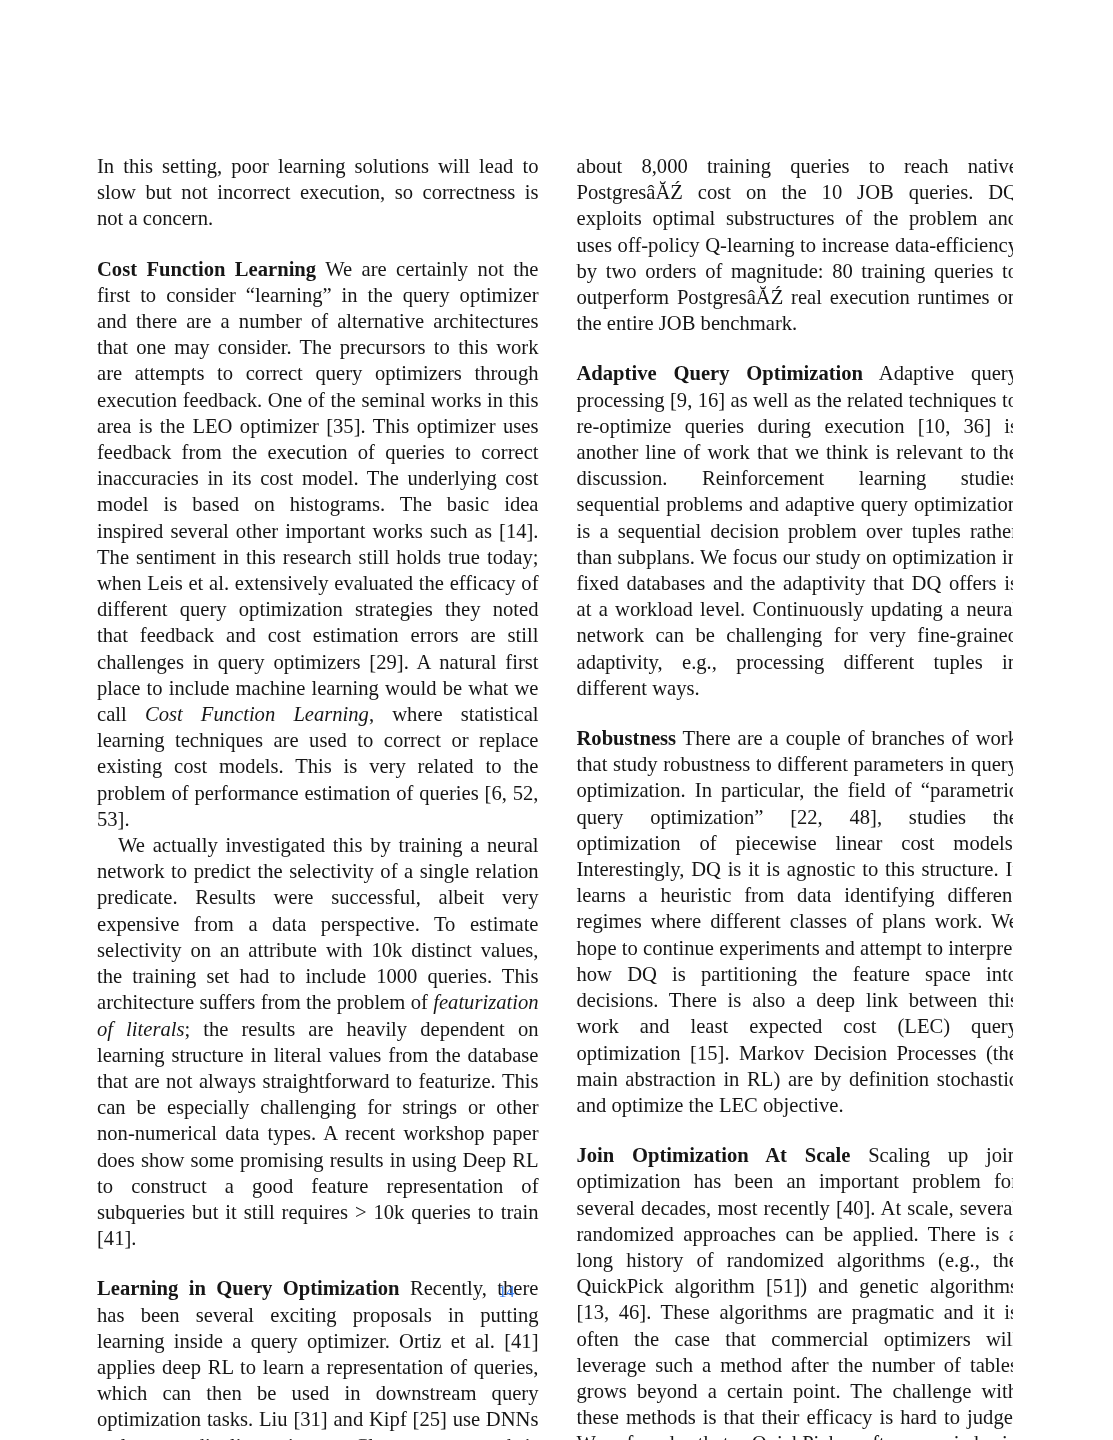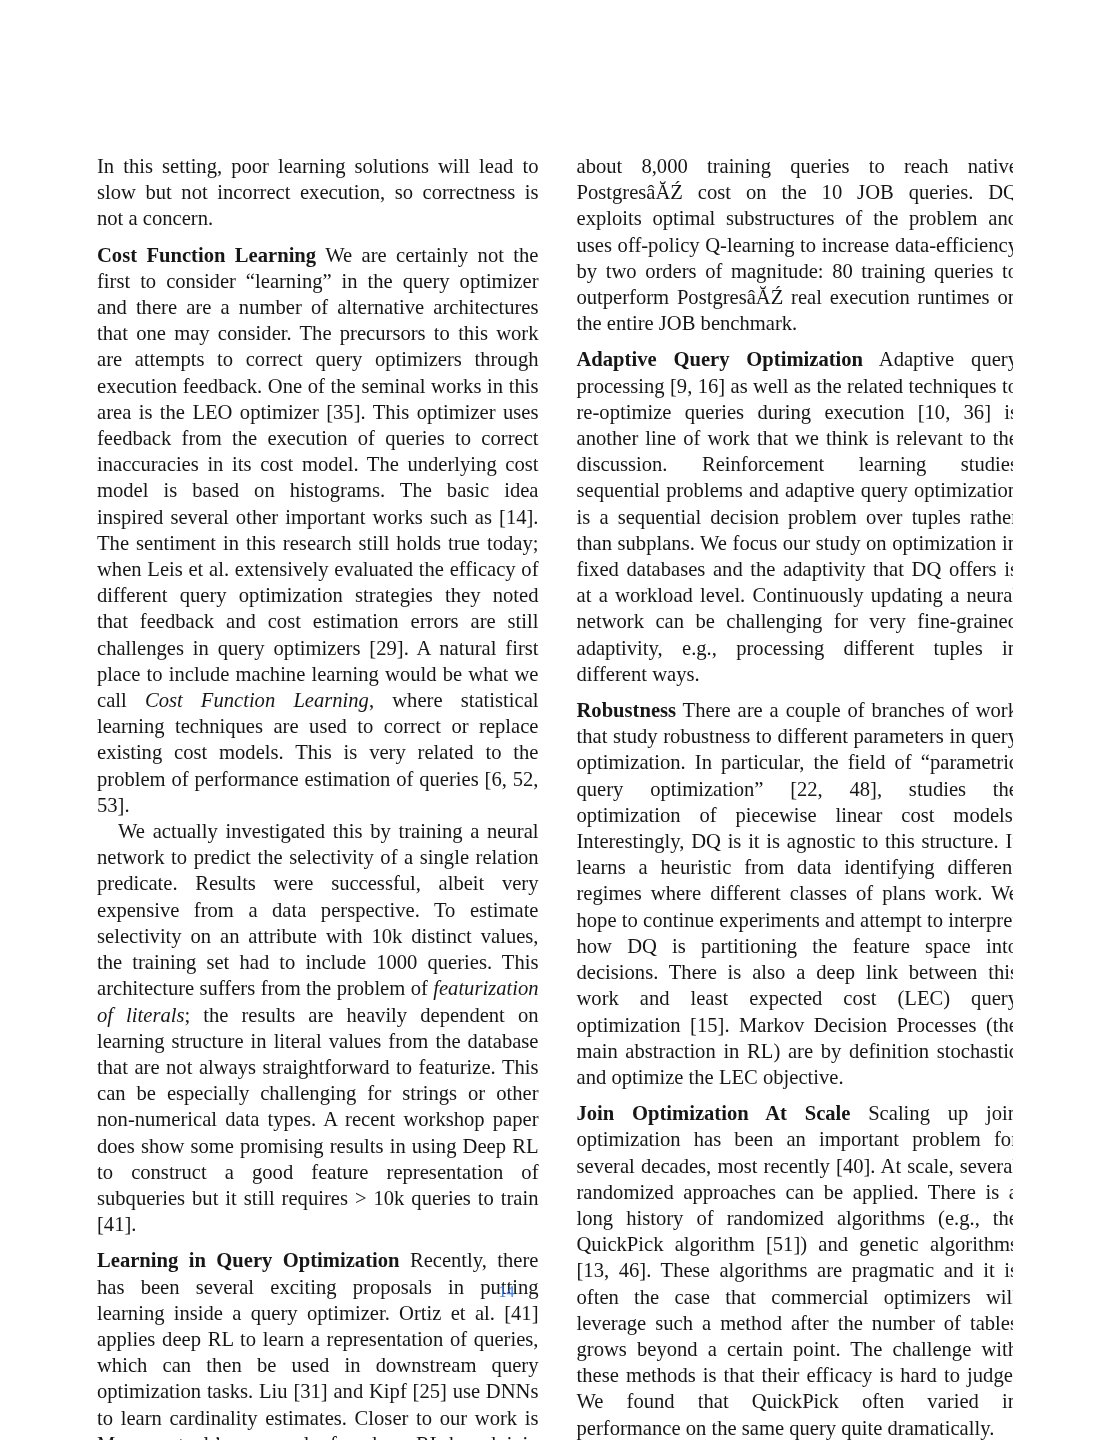--- a/index.html
+++ b/index.html
@@ -29,21 +29,21 @@
     min-width: 0;
     font-size: 20.6px;
     line-height: 26.2px;
     text-align: justify;
   }
   .col p {
     margin: 0;
     padding: 0;
   }
   p.sect {
-    margin-top: 10px;
+    margin-top: 24px;
   }
   p.indent {
     text-indent: 21px;
   }
   b.runin {
     font-weight: bold;
   }
   .col i, .imath {
     font-style: italic;
   }

